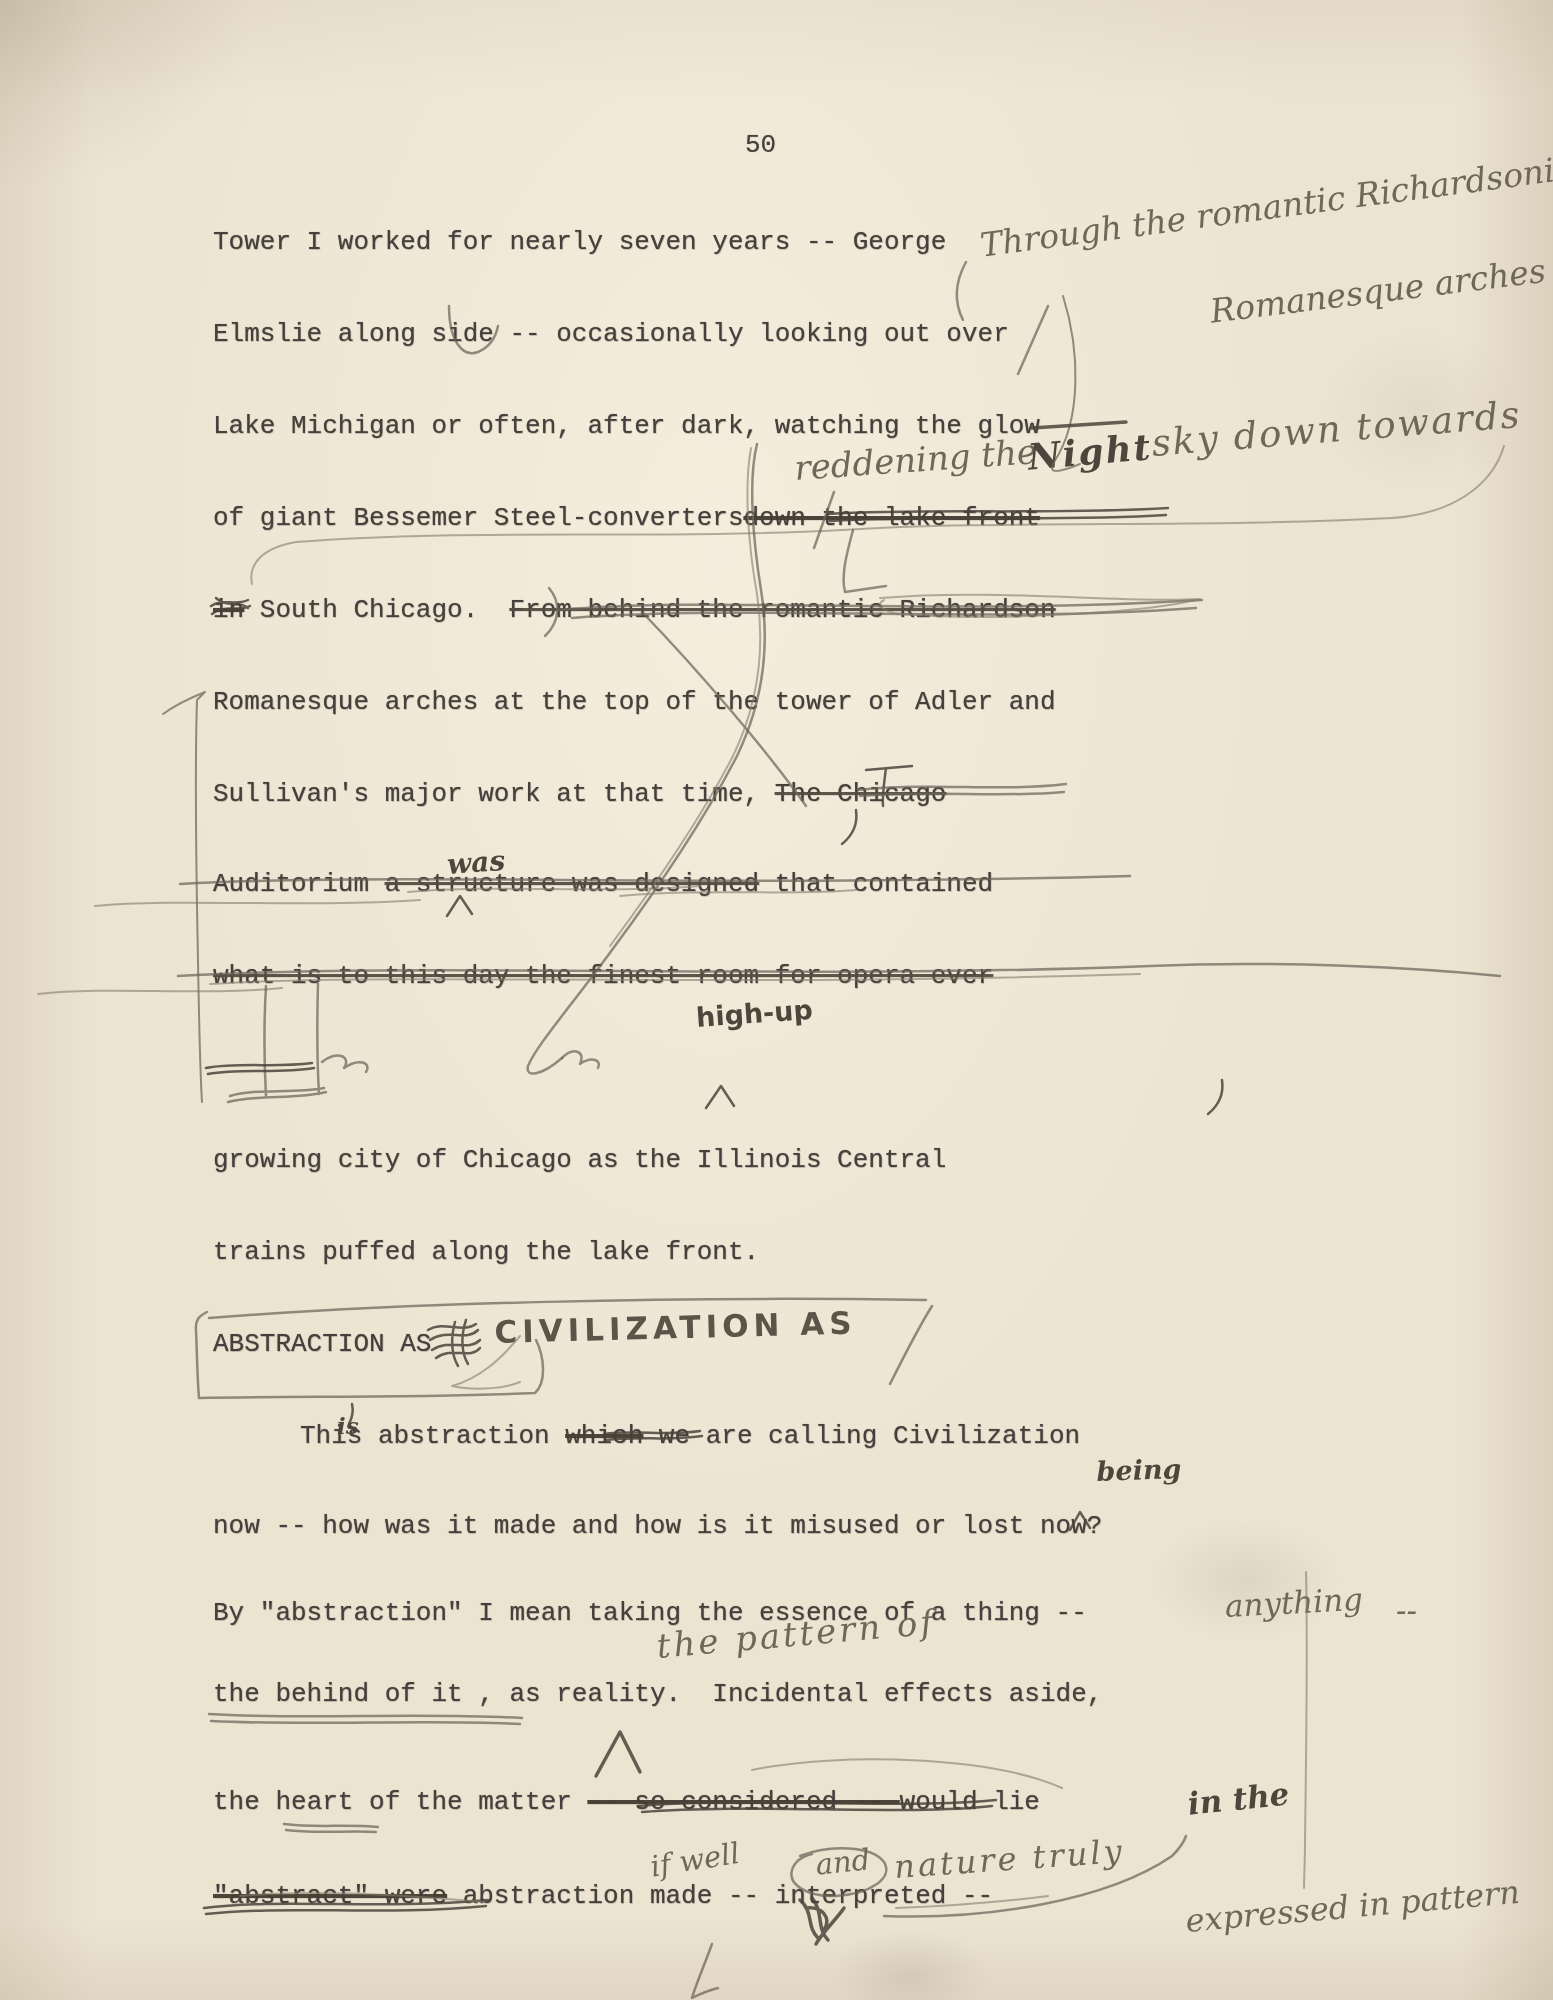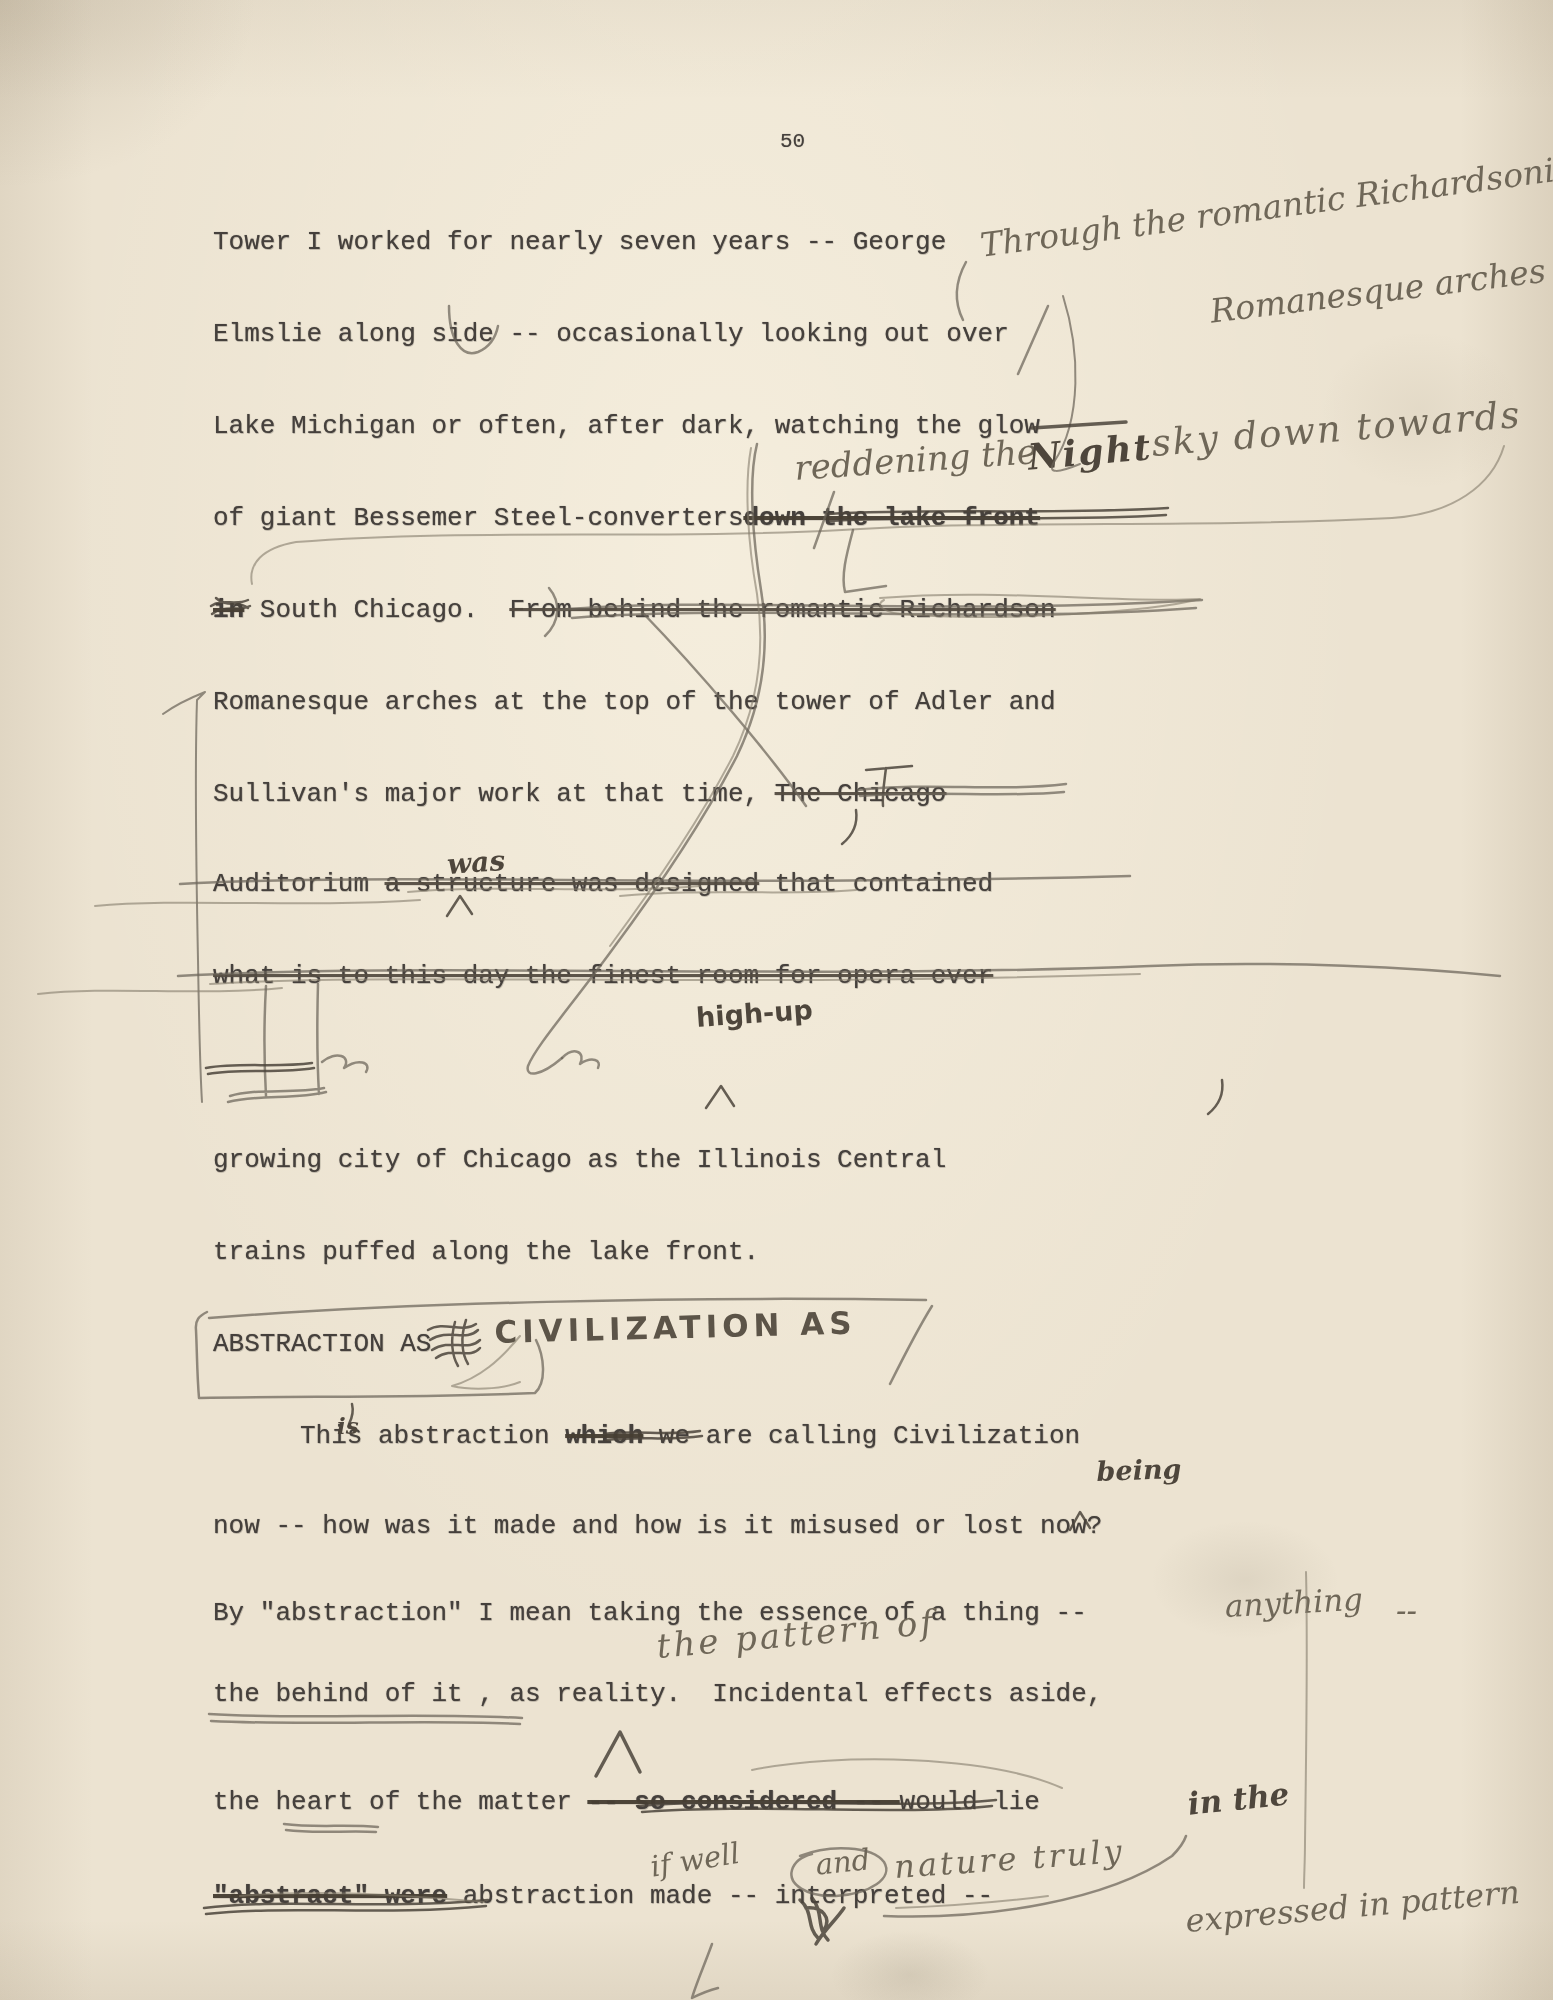--- a/index.html
+++ b/index.html
@@ -20,25 +20,25 @@
   .sm2{left:830px;top:1930px;width:160px;height:90px;
     background:radial-gradient(ellipse, rgba(95,85,65,.12) 0%, rgba(95,85,65,0) 70%);}
   .sm3{left:1320px;top:330px;width:200px;height:160px;
     background:radial-gradient(ellipse, rgba(110,95,70,.07) 0%, rgba(110,95,70,0) 70%);}
 
   .tl{
     position:absolute;left:213px;white-space:pre;
     font-size:26px;line-height:36px;color:#45403c;
     text-shadow:0 0 1px rgba(69,64,60,.55), .6px .6px 0 rgba(69,64,60,.22);
   }
-  .pageno{position:absolute;left:780px;top:130px;font-size:21px;color:#45403c;
+  .pageno{position:absolute;left:745px;top:130px;font-size:26px;color:#45403c;
     text-shadow:0 0 1px rgba(69,64,60,.5);}
   .indent{left:300px;}
   .st{text-decoration:line-through;text-decoration-thickness:3px;text-decoration-color:rgba(86,78,66,.85);}
-  .stD{text-decoration:line-through;text-decoration-thickness:4px;text-decoration-color:rgba(70,62,50,.9);font-weight:bold;}
+  .stD{text-decoration:line-through;text-decoration-thickness:4px;text-decoration-color:rgba(70,62,50,.9);}
 
   .hw{position:absolute;white-space:nowrap;color:#6f6758;
     font-family:"DejaVu Serif", serif;font-style:italic;}
   .hwD{color:#4e463c;font-weight:bold;}
   .hwPrint{font-family:"DejaVu Sans", sans-serif;font-style:normal;font-weight:600;}
   svg.marks{position:absolute;left:0;top:0;pointer-events:none;}
   svg.marks path, svg.marks ellipse{fill:none;stroke:#6b6459;stroke-width:2.5;
     stroke-linecap:round;stroke-linejoin:round;opacity:.72;}
   svg.marks .dk{stroke:#4b443b;opacity:.85;}
   svg.marks .lt{stroke:#837b6b;stroke-width:2;opacity:.6;}

